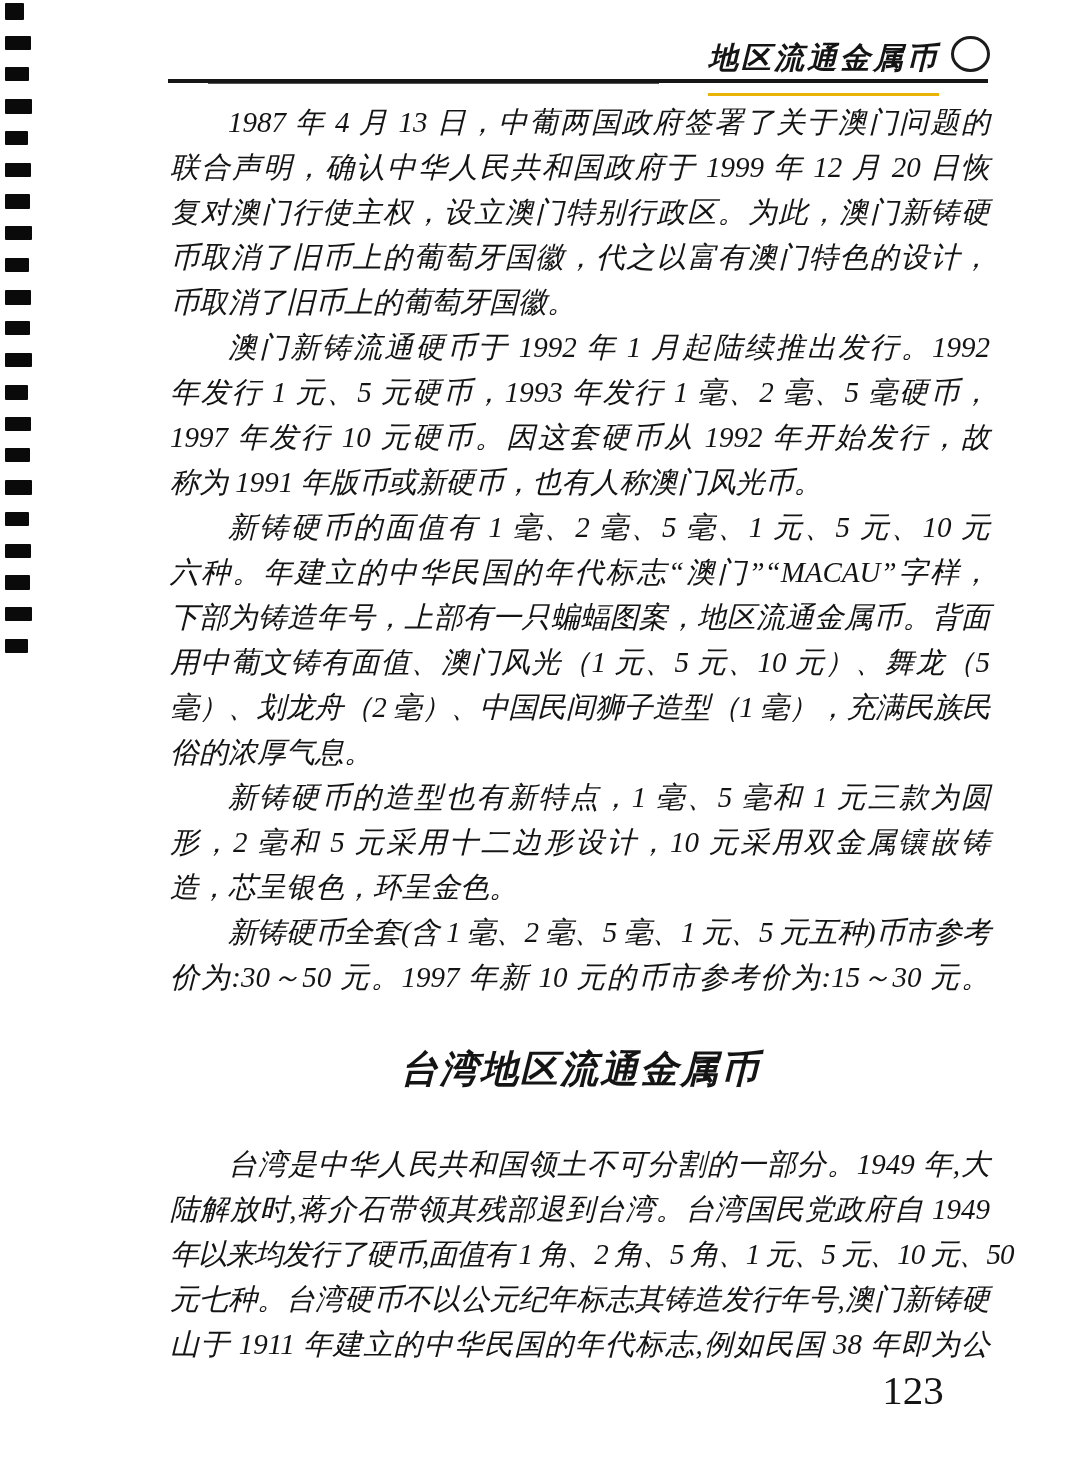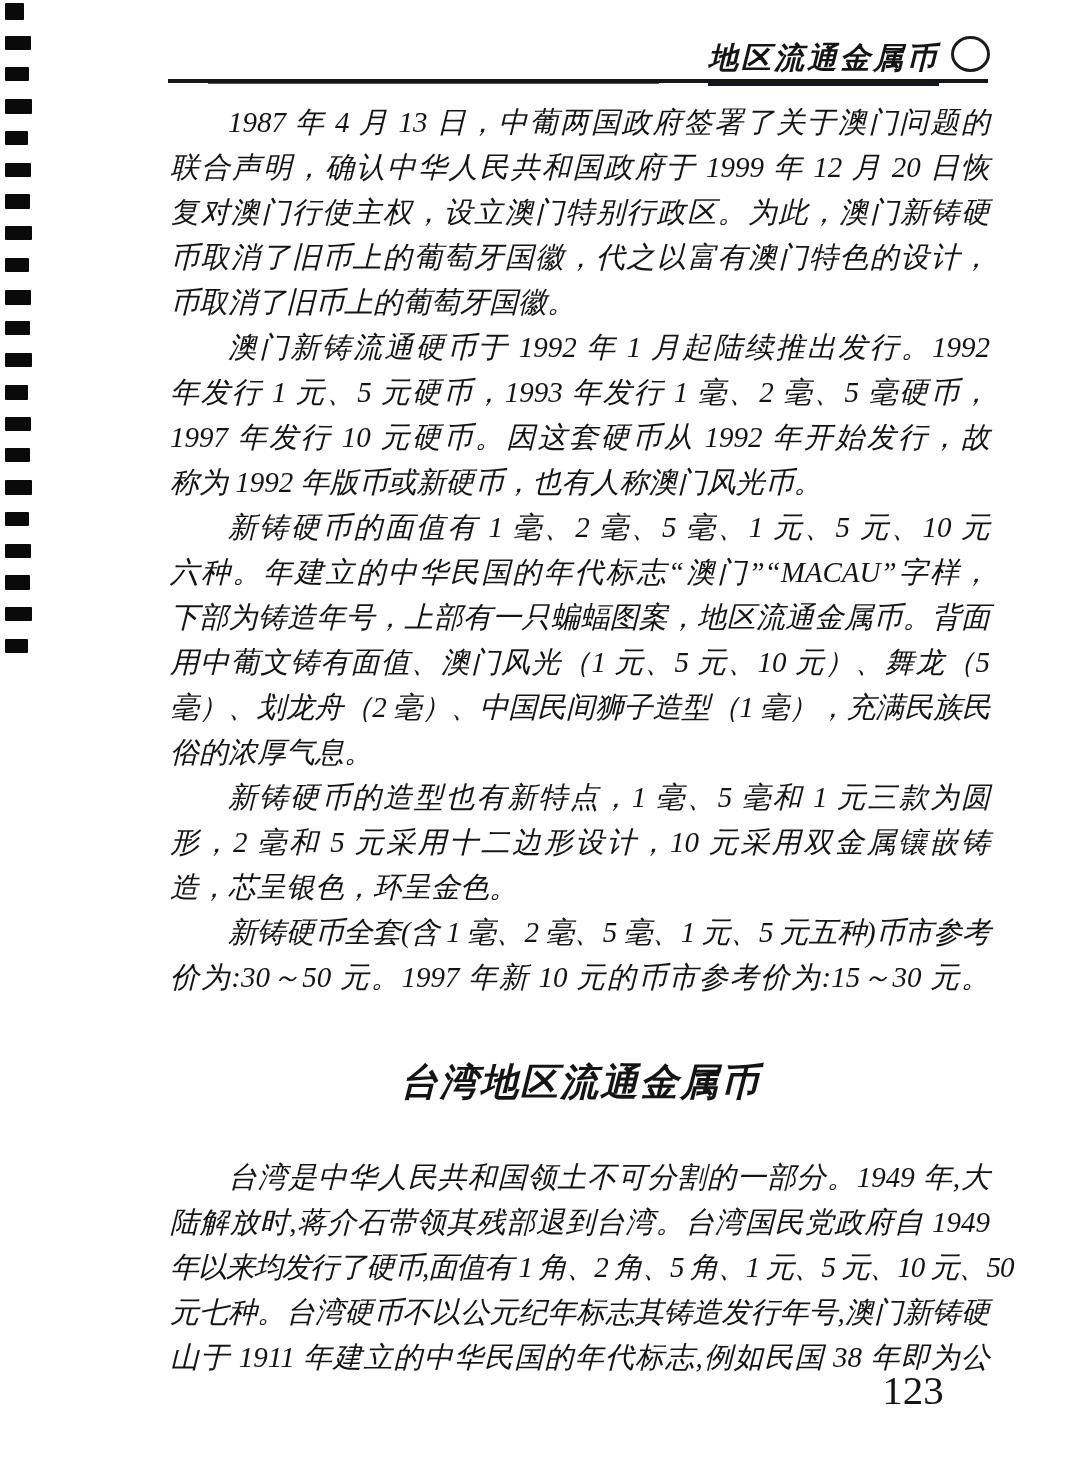--- a/index.html
+++ b/index.html
@@ -10,41 +10,41 @@
     color:#141414;overflow:hidden;
   }
   .page{position:absolute;inset:0;}
   
   .edge-strip{position:absolute;left:0;top:0;width:40px;height:700px;}
   .edge-mark{position:absolute;background:#0a0a0a;border-radius:1px;}
   
   .header{position:absolute;left:170px;top:36px;width:820px;text-align:right;white-space:nowrap;}
   .header-title{
     display:inline-block;font-style:italic;font-weight:bold;font-size:30px;
-    letter-spacing:3px;padding-bottom:4px;border-bottom:3px solid #0f172a;
+    letter-spacing:3px;padding-bottom:14px;border-bottom:3px solid #eab308;
   }
   .header-circle{
     display:inline-block;width:33px;height:30px;border:3px solid #1c1c1c;
     border-radius:50%;margin-left:12px;vertical-align:-4px;background:transparent;
   }
   .rule{position:absolute;left:168px;top:79px;width:820px;height:4px;background:#161616;}
   .rule:after{content:"";position:absolute;left:40px;top:4px;width:55%;height:1px;background:#555;}
   
   .content{
     position:absolute;left:170px;top:100px;width:820px;
     font-size:29px;line-height:45px;font-style:italic;
   }
   .pline{
     text-align:justify;text-align-last:justify;height:45px;white-space:nowrap;
   }
   .pline.endline{text-align-last:left;}
   .pline.indent{text-indent:58px;}
   .pline.tight{letter-spacing:-1px;}
   .section-heading{
-    margin-top:59px;margin-bottom:50px;
+    margin-top:46px;margin-bottom:50px;
     font-size:38px;line-height:46px;font-weight:bold;text-align:center;
     letter-spacing:2px;
   }
   .page-number{
     position:absolute;top:1366px;left:878px;width:70px;
     font-size:41px;text-align:center;
   }
 </style>
 </head>
 <body>
@@ -86,21 +86,21 @@
         <div class="pline indent">1987 年 4 月 13 日，中葡两国政府签署了关于澳门问题的</div>
         <div class="pline">联合声明，确认中华人民共和国政府于 1999 年 12 月 20 日恢</div>
         <div class="pline">复对澳门行使主权，设立澳门特别行政区。为此，澳门新铸硬</div>
         <div class="pline">币取消了旧币上的葡萄牙国徽，代之以富有澳门特色的设计，</div>
         <div class="pline endline">币取消了旧币上的葡萄牙国徽。</div>
       </div>
       <div>
         <div class="pline indent">澳门新铸流通硬币于 1992 年 1 月起陆续推出发行。1992</div>
         <div class="pline">年发行 1 元、5 元硬币，1993 年发行 1 毫、2 毫、5 毫硬币，</div>
         <div class="pline">1997 年发行 10 元硬币。因这套硬币从 1992 年开始发行，故</div>
-        <div class="pline endline">称为 1992 年版币或新硬币，也有人称澳门风光币。</div>
+        <div class="pline endline">称为 1991 年版币或新硬币，也有人称澳门风光币。</div>
       </div>
       <div>
         <div class="pline indent">新铸硬币的面值有 1 毫、2 毫、5 毫、1 元、5 元、10 元</div>
         <div class="pline">六种。年建立的中华民国的年代标志“澳门”“MACAU”字样，</div>
         <div class="pline">下部为铸造年号，上部有一只蝙蝠图案，地区流通金属币。背面</div>
         <div class="pline">用中葡文铸有面值、澳门风光（1 元、5 元、10 元）、舞龙（5</div>
         <div class="pline tight">毫）、划龙舟（2 毫）、中国民间狮子造型（1 毫），充满民族民</div>
         <div class="pline endline">俗的浓厚气息。</div>
       </div>
       <div>

